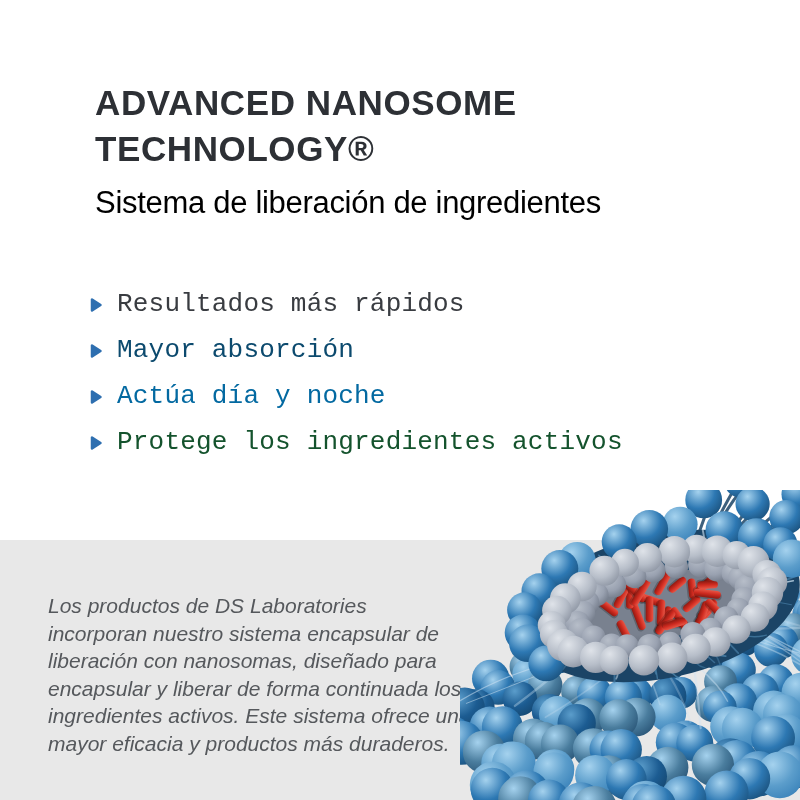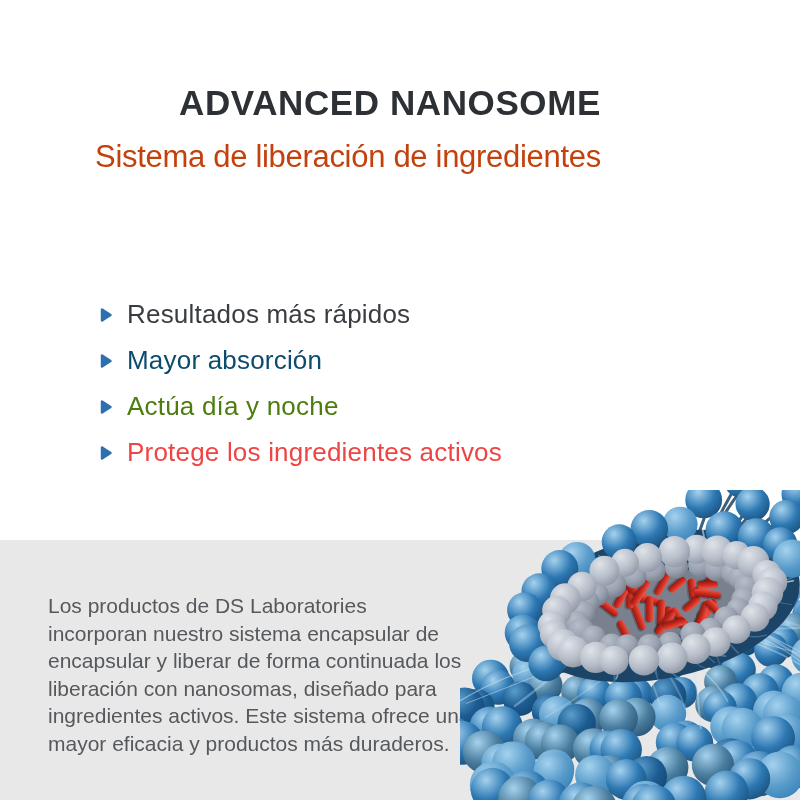--- a/index.html
+++ b/index.html
@@ -1,75 +1,76 @@
 <!DOCTYPE html>
 <html><head>
 <meta charset="utf-8">
 <style>
   html,body{margin:0;padding:0;background:#fff;}
   .page{position:relative;width:800px;height:800px;overflow:hidden;background:#fff;
         font-family:"Liberation Sans",sans-serif;}
-  .header{position:absolute;left:95px;top:80px;text-align:right;}
+  .header{position:absolute;left:95px;top:80px;}
   .title{margin:0;font-size:35px;font-weight:700;letter-spacing:.6px;line-height:46px;color:#2d3035;}
   .title-line{display:block;white-space:nowrap;}
   .subtitle{margin:13px 0 0;font-size:31px;font-weight:400;letter-spacing:-.3px;color:#3b3e43;white-space:nowrap;}
-  .benefits{position:absolute;left:90px;top:281px;list-style:none;margin:10px;padding:0;}
+  .benefits{position:absolute;left:90px;top:281px;list-style:none;margin:0;padding:0;font-family:Liberation Mono, monospace;}
   .benefit{display:flex;align-items:center;height:46px;}
   .bullet{flex:0 0 auto;margin:2px 14px 0 0;display:block;}
   .benefit-label{font-size:26px;letter-spacing:.2px;color:#393c41;white-space:nowrap;}
   .description{position:absolute;left:0;top:540px;width:800px;height:260px;background:#e8e8e8;}
-  .description-text{position:absolute;left:48px;top:52px;margin:0;font-size:21px;line-height:27.5px;color:#55585c;}
+  .description-text{position:absolute;left:48px;top:52px;margin:0;font-size:21px;line-height:27.5px;color:#55585c;font-style:italic;}
   .desc-line{display:block;white-space:nowrap;}
   .nanosome{position:absolute;left:460px;top:490px;width:340px;height:310px;}
 </style>
 </head>
 <body>
 
 <div class="page" style="background: rgb(255, 255, 255);">
 
   <header class="header">
     <h1 class="title" style="color: rgb(45, 48, 53);">
       <span class="title-line">ADVANCED NANOSOME</span>
+      <span class="title-line">TECHNOLOGY®</span>
     </h1>
-    <p class="subtitle" style="color: #c2410c;">Sistema de liberación de ingredientes</p>
+    <p class="subtitle" style="color: #000000;">Sistema de liberación de ingredientes</p>
   </header>
 
   <ul class="benefits">
     <li class="benefit">
       <svg class="bullet" width="13" height="16" viewBox="0 0 13 16">
         <polygon points="2,2.5 2,13.5 10.5,8" stroke-width="2.5" stroke-linejoin="round" fill="#2e6fb0" stroke="#2e6fb0"></polygon>
       </svg>
       <span class="benefit-label" style="color: rgb(57, 60, 65);">Resultados más rápidos</span>
     </li>
     <li class="benefit">
       <svg class="bullet" width="13" height="16" viewBox="0 0 13 16">
         <polygon points="2,2.5 2,13.5 10.5,8" stroke-width="2.5" stroke-linejoin="round" fill="#2e6fb0" stroke="#2e6fb0"></polygon>
       </svg>
       <span class="benefit-label" style="color: #0c4a6e;">Mayor absorción</span>
     </li>
     <li class="benefit">
       <svg class="bullet" width="13" height="16" viewBox="0 0 13 16">
         <polygon points="2,2.5 2,13.5 10.5,8" stroke-width="2.5" stroke-linejoin="round" fill="#2e6fb0" stroke="#2e6fb0"></polygon>
       </svg>
-      <span class="benefit-label" style="color: #4d7c0f;">Actúa día y noche</span>
+      <span class="benefit-label" style="color: #0369a1;">Actúa día y noche</span>
     </li>
     <li class="benefit">
       <svg class="bullet" width="13" height="16" viewBox="0 0 13 16">
         <polygon points="2,2.5 2,13.5 10.5,8" stroke-width="2.5" stroke-linejoin="round" fill="#2e6fb0" stroke="#2e6fb0"></polygon>
       </svg>
-      <span class="benefit-label" style="color: #ef4444;">Protege los ingredientes activos</span>
+      <span class="benefit-label" style="color: #14532d;">Protege los ingredientes activos</span>
     </li>
   </ul>
 
   <section class="description" style="background: rgb(232, 232, 232);">
     <p class="description-text" style="color: rgb(85, 88, 92);">
       <span class="desc-line">Los productos de DS Laboratories</span>
       <span class="desc-line">incorporan nuestro sistema encapsular de</span>
+      <span class="desc-line">liberación con nanosomas, diseñado para</span>
       <span class="desc-line">encapsular y liberar de forma continuada los</span>
-      <span class="desc-line">liberación con nanosomas, diseñado para</span>
       <span class="desc-line">ingredientes activos. Este sistema ofrece una</span>
       <span class="desc-line">mayor eficacia y productos más duraderos.</span>
     </p>
   </section>
 
   <svg id="nanosome-svg" class="nanosome" viewBox="0 0 340 310" aria-hidden="true">
       <defs>
         <radialGradient id="gB" cx="35%" cy="28%" r="95%">
           <stop offset="0%" stop-color="#a5d2ee"></stop>
           <stop offset="48%" stop-color="#2d78b3"></stop>

